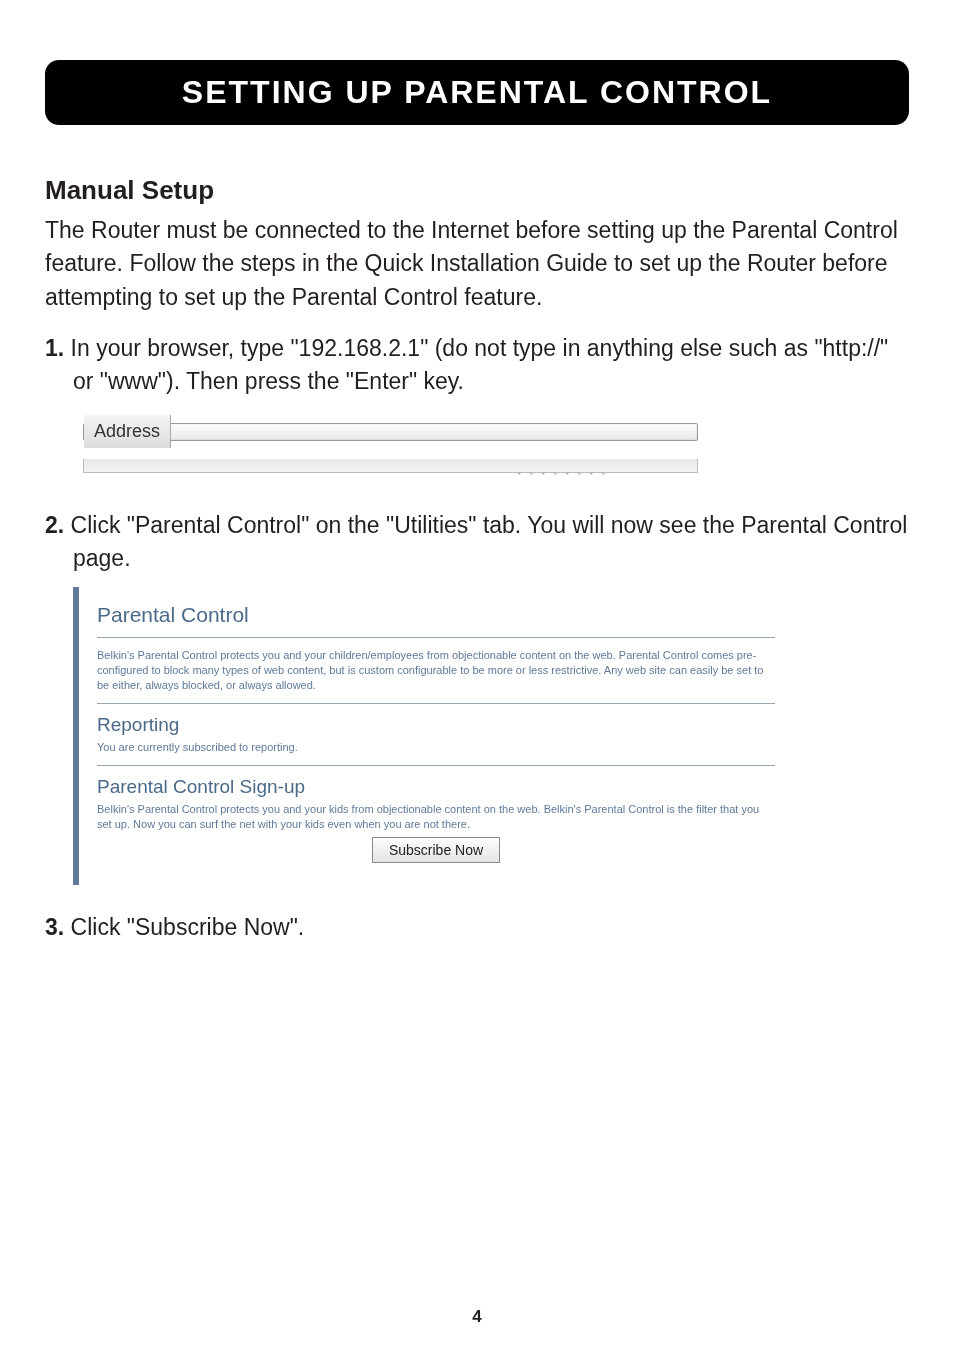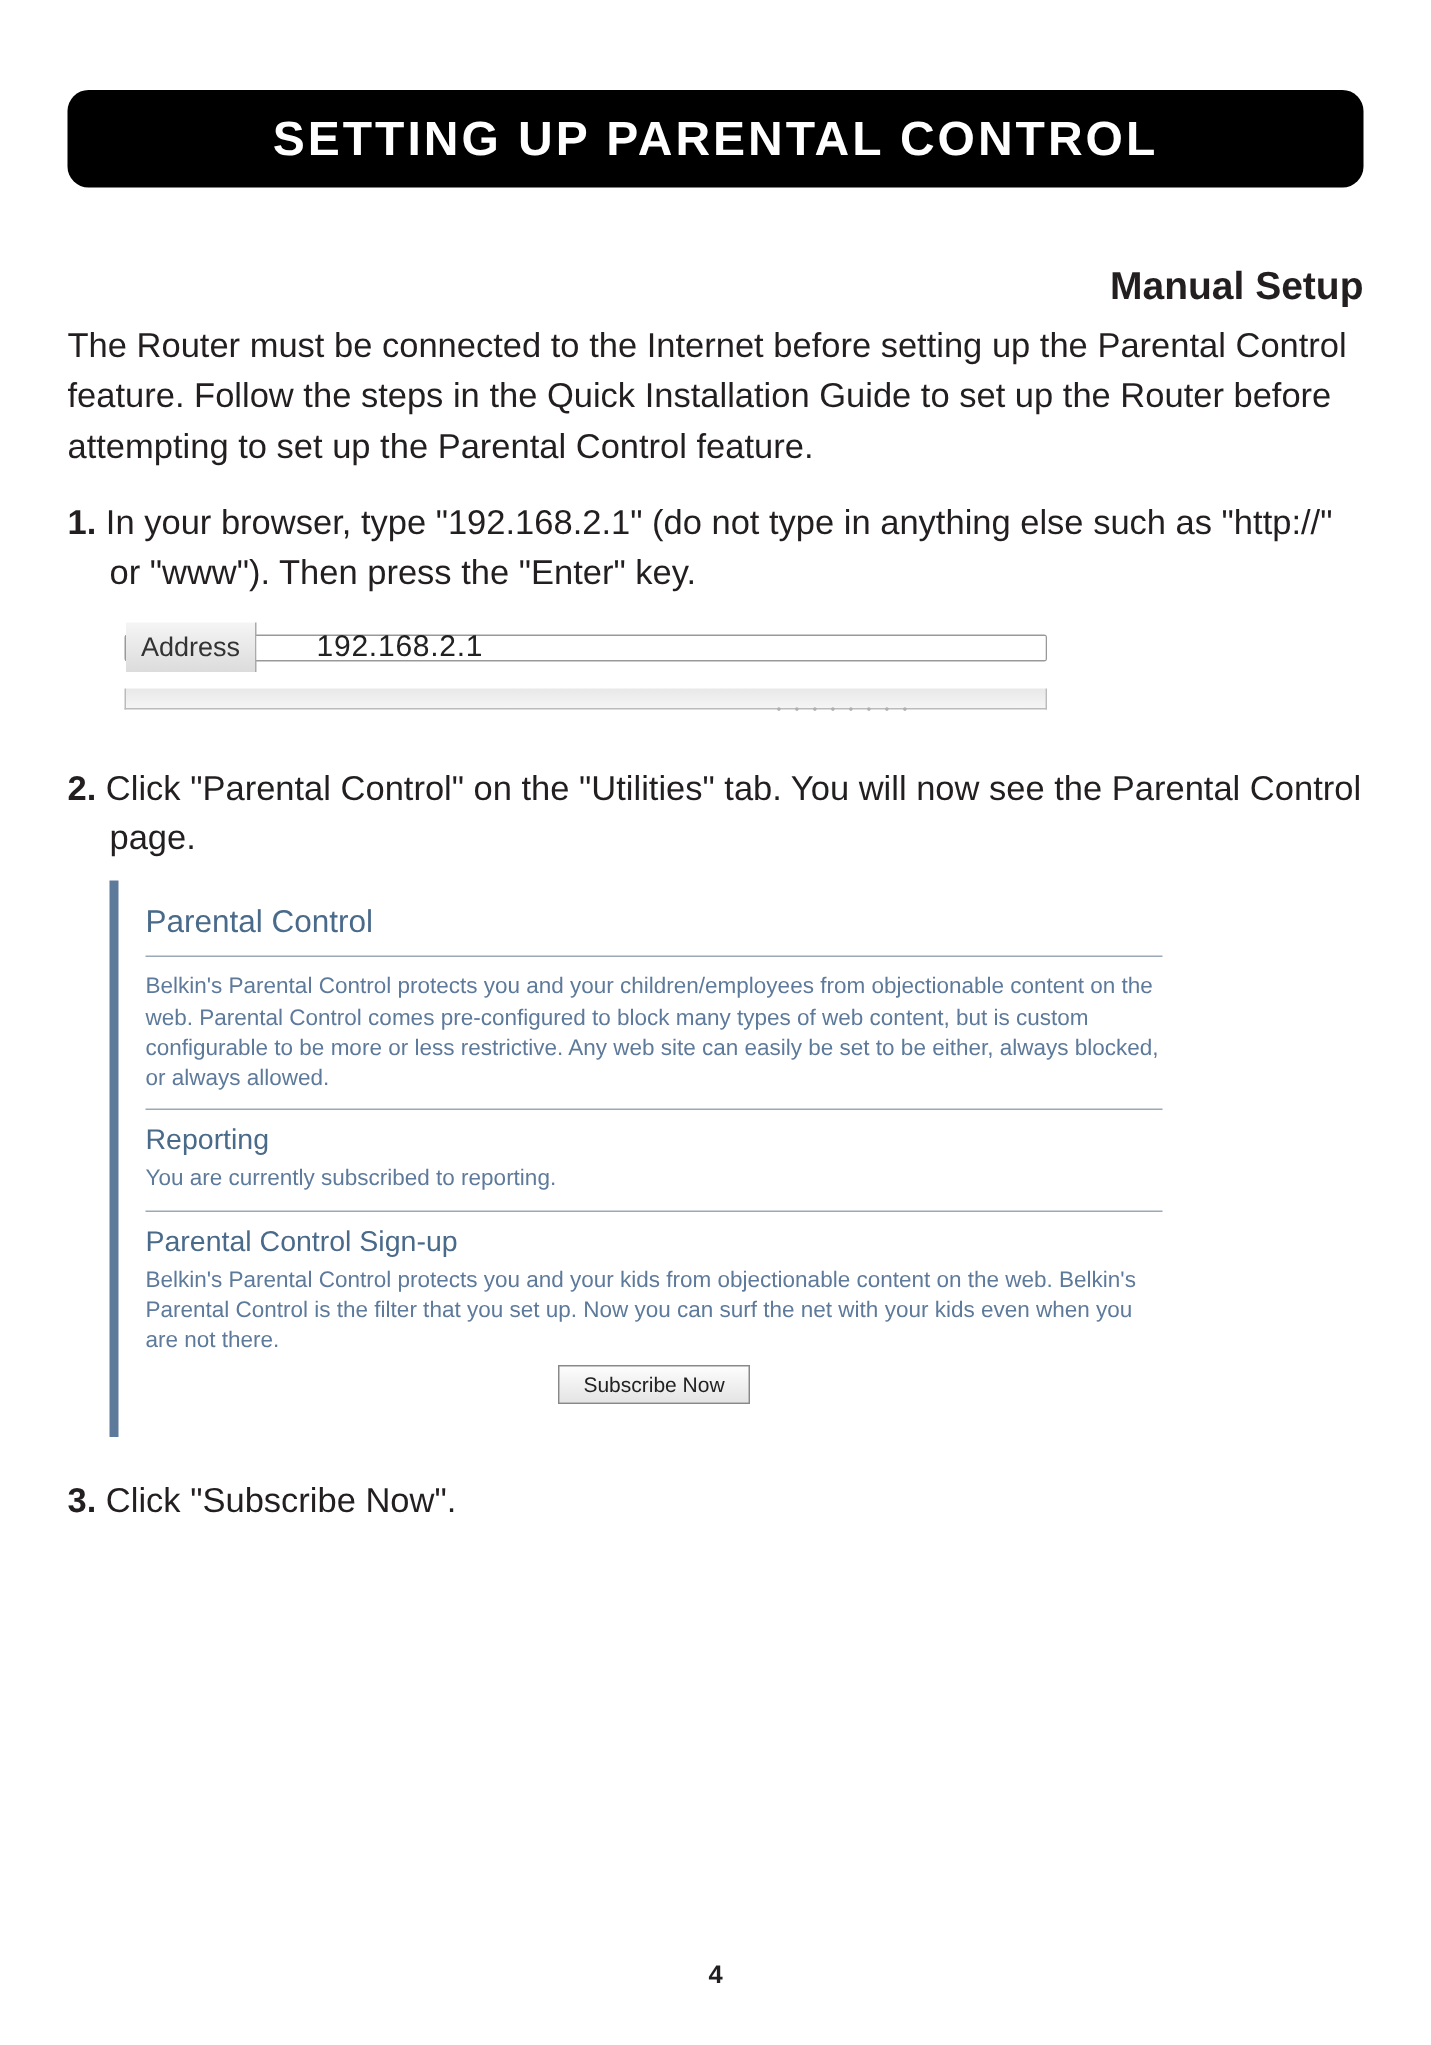--- a/index.html
+++ b/index.html
@@ -25,21 +25,20 @@
       font-stretch: condensed;
       font-weight: bold;
       font-size: 32px;
       letter-spacing: 2px;
     }
     .section-title {
       font-family: 'Trebuchet MS', Verdana, sans-serif;
       font-weight: bold;
       font-size: 26px;
       margin-bottom: 8px;
-      text-align: right;
     }
     .body-text {
       font-family: 'Trebuchet MS', Verdana, sans-serif;
       font-size: 23px;
       line-height: 1.45;
       margin-bottom: 18px;
     }
     .step {
       font-family: 'Trebuchet MS', Verdana, sans-serif;
       font-size: 23px;
@@ -123,21 +122,21 @@
       margin: 10px 0;
     }
     .panel-title {
       color: #4a6a8a;
       font-size: 21px;
       font-weight: normal;
       font-family: Verdana, Arial, sans-serif;
     }
     .panel-small {
       color: #5e7a9b;
-      font-size: 15px;
+      font-size: 11px;
       line-height: 1.35;
       margin-top: 4px;
     }
     .status-line {
       font-weight: bold;
       font-size: 13px;
       color: #4a6a8a;
       margin-top: 14px;
     }
     .status-red { color: #c0392b; font-weight: bold; }
@@ -190,23 +189,20 @@
 <div class="body-text">The Router must be connected to the Internet before setting up the Parental Control feature. Follow the steps in the Quick Installation Guide to set up the Router before attempting to set up the Parental Control feature.</div>
 
 <div class="step">
   <b>1.</b><span> In your browser, type "192.168.2.1" (do not type in anything else such as "http://" or "www"). Then press the "Enter" key.</span>
 </div>
 
 <div class="address-bar-wrap">
   <div class="address-bar-img">
     <div class="addr-body">
       <div class="addr-label"><span>Address</span></div>
-      <div class="addr-input">
-          <span>192.168.2.1</span>
-        </div>
     </div>
     <div class="addr-bottom"></div>
     <div class="addr-dots">• • • • • • • •</div>
   </div>
 </div>
 
 <div class="step">
   <b>2.</b><span> Click "Parental Control" on the "Utilities" tab. You will now see the Parental Control page.</span>
 </div>
 

